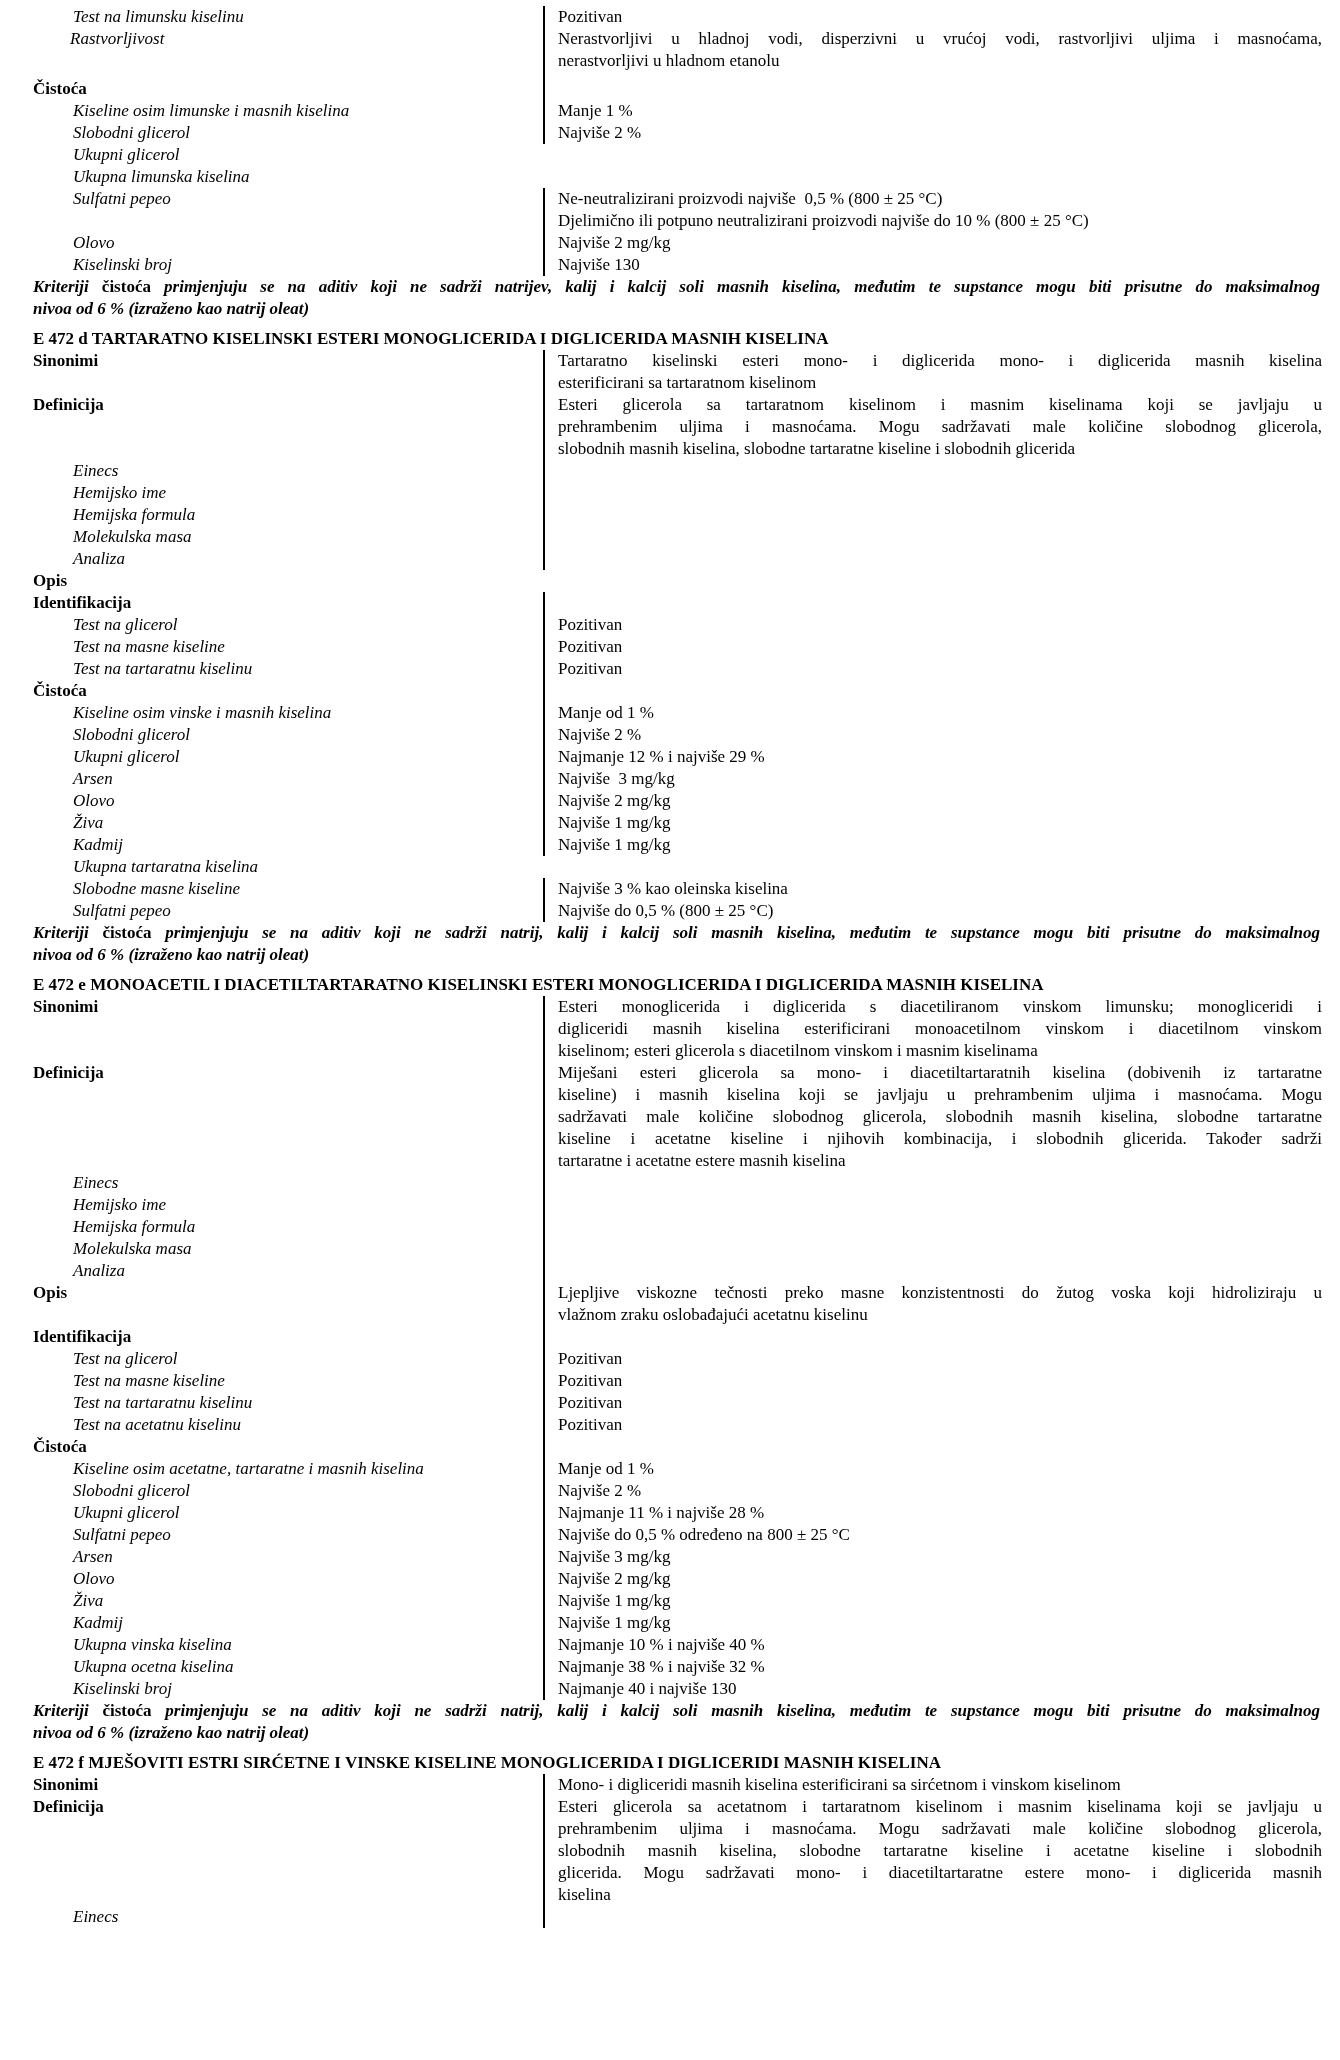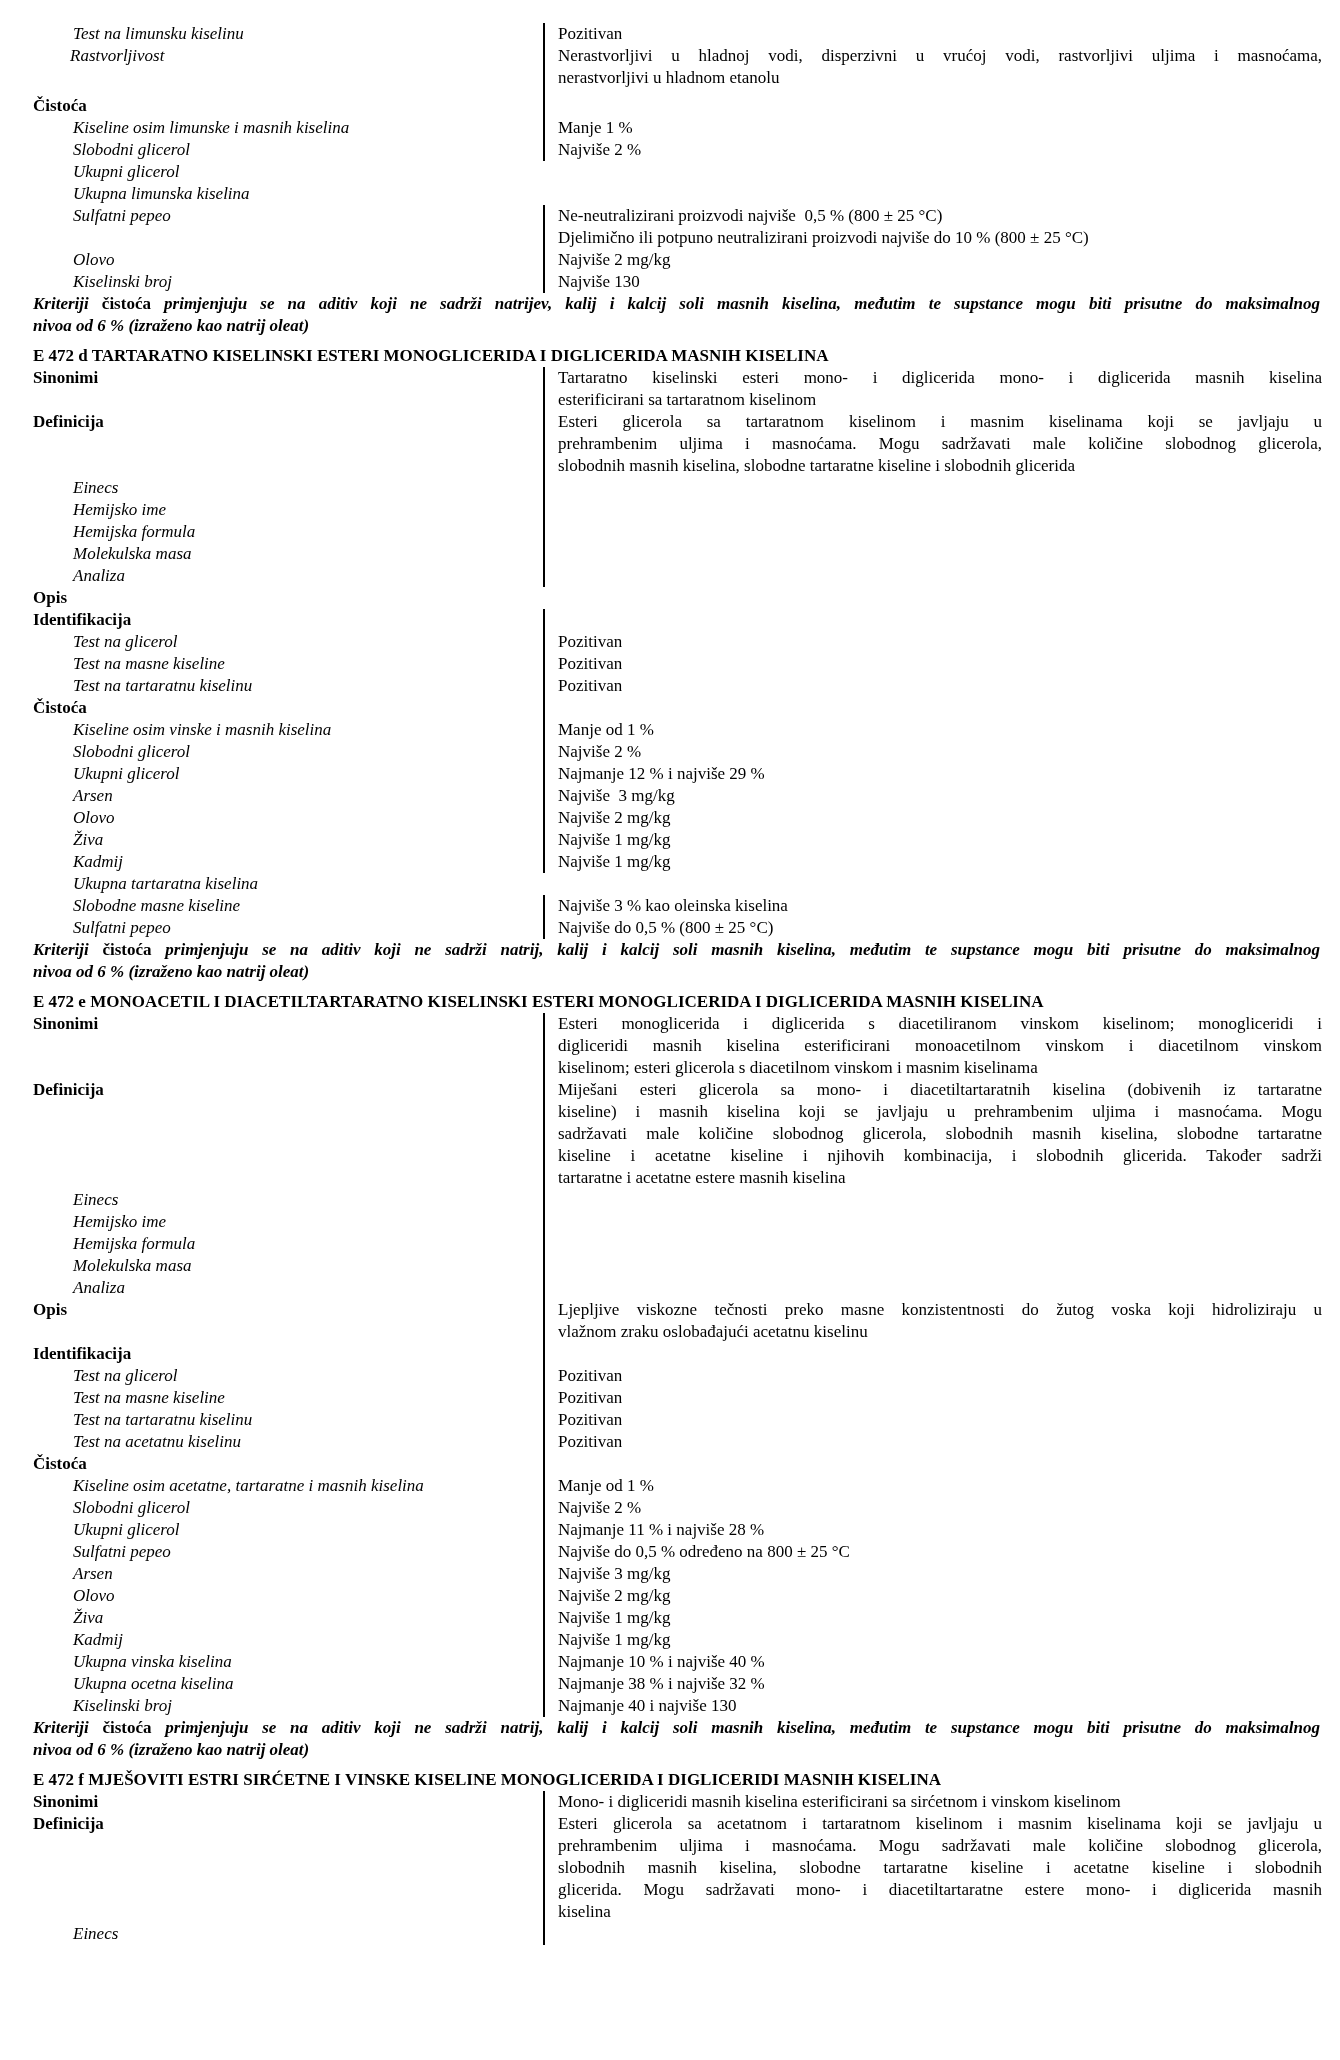--- a/index.html
+++ b/index.html
@@ -1,21 +1,21 @@
 <!DOCTYPE html>
 <html><head>
 <meta charset="utf-8">
 <style>
   html,body { margin:0; padding:0; background:#ffffff; }
   body {
     width:1340px; height:2060px; overflow:hidden;
     font-family:"Liberation Serif", serif;
     font-size:17px; line-height:22px; color:#000;
   }
-  .page { padding-top:23px; }
+  .page { padding-top:6px; }
   .row { display:flex; align-items:stretch; }
   .cl { flex:0 0 543px; width:543px; box-sizing:border-box; }
   .cr { flex:1 1 auto; border-left:2px solid #000; padding-left:13px; padding-right:18px; box-sizing:border-box; }
   .i0 { padding-left:33px; }
   .i1 { padding-left:62px;margin-left:8px; }
   .i2 { padding-left:73px; }
   .lab-i { font-style:italic; }
   .lab-b { font-weight:bold; }
   .vline { text-align:justify; }
   .jl { text-align:justify; text-align-last:justify; }
@@ -283,21 +283,21 @@
       <div class="jl"><span>Kriteriji </span><span class="up">čistoća </span><span>primjenjuju se na aditiv koji ne sadrži natrij, kalij i kalcij soli masnih kiselina, međutim te supstance mogu biti prisutne do maksimalnog</span></div>
       <div>nivoa od 6 % (izraženo kao natrij oleat)</div>
     </div>
     <div class="fullrow" style="height: 8px;"></div>
     <div class="fullrow hdr">E 472 e MONOACETIL I DIACETILTARTARATNO KISELINSKI ESTERI MONOGLICERIDA I DIGLICERIDA MASNIH KISELINA</div>
     <div class="row">
       <div class="cl">
         <div class="i0 lab-b">Sinonimi</div>
       </div>
       <div class="cr">
-        <div class="jl">Esteri monoglicerida i diglicerida s diacetiliranom vinskom kiselinom; monogliceridi i</div>
+        <div class="jl">Esteri monoglicerida i diglicerida s diacetiliranom vinskom limunsku; monogliceridi i</div>
         <div class="jl">digliceridi masnih kiselina esterificirani monoacetilnom vinskom i diacetilnom vinskom</div>
         <div class="vline">kiselinom; esteri glicerola s diacetilnom vinskom i masnim kiselinama</div>
       </div>
     </div>
     <div class="row">
       <div class="cl">
         <div class="i0 lab-b">Definicija</div>
       </div>
       <div class="cr">
         <div class="jl">Miješani esteri glicerola sa mono- i diacetiltartaratnih kiselina (dobivenih iz tartaratne</div>

